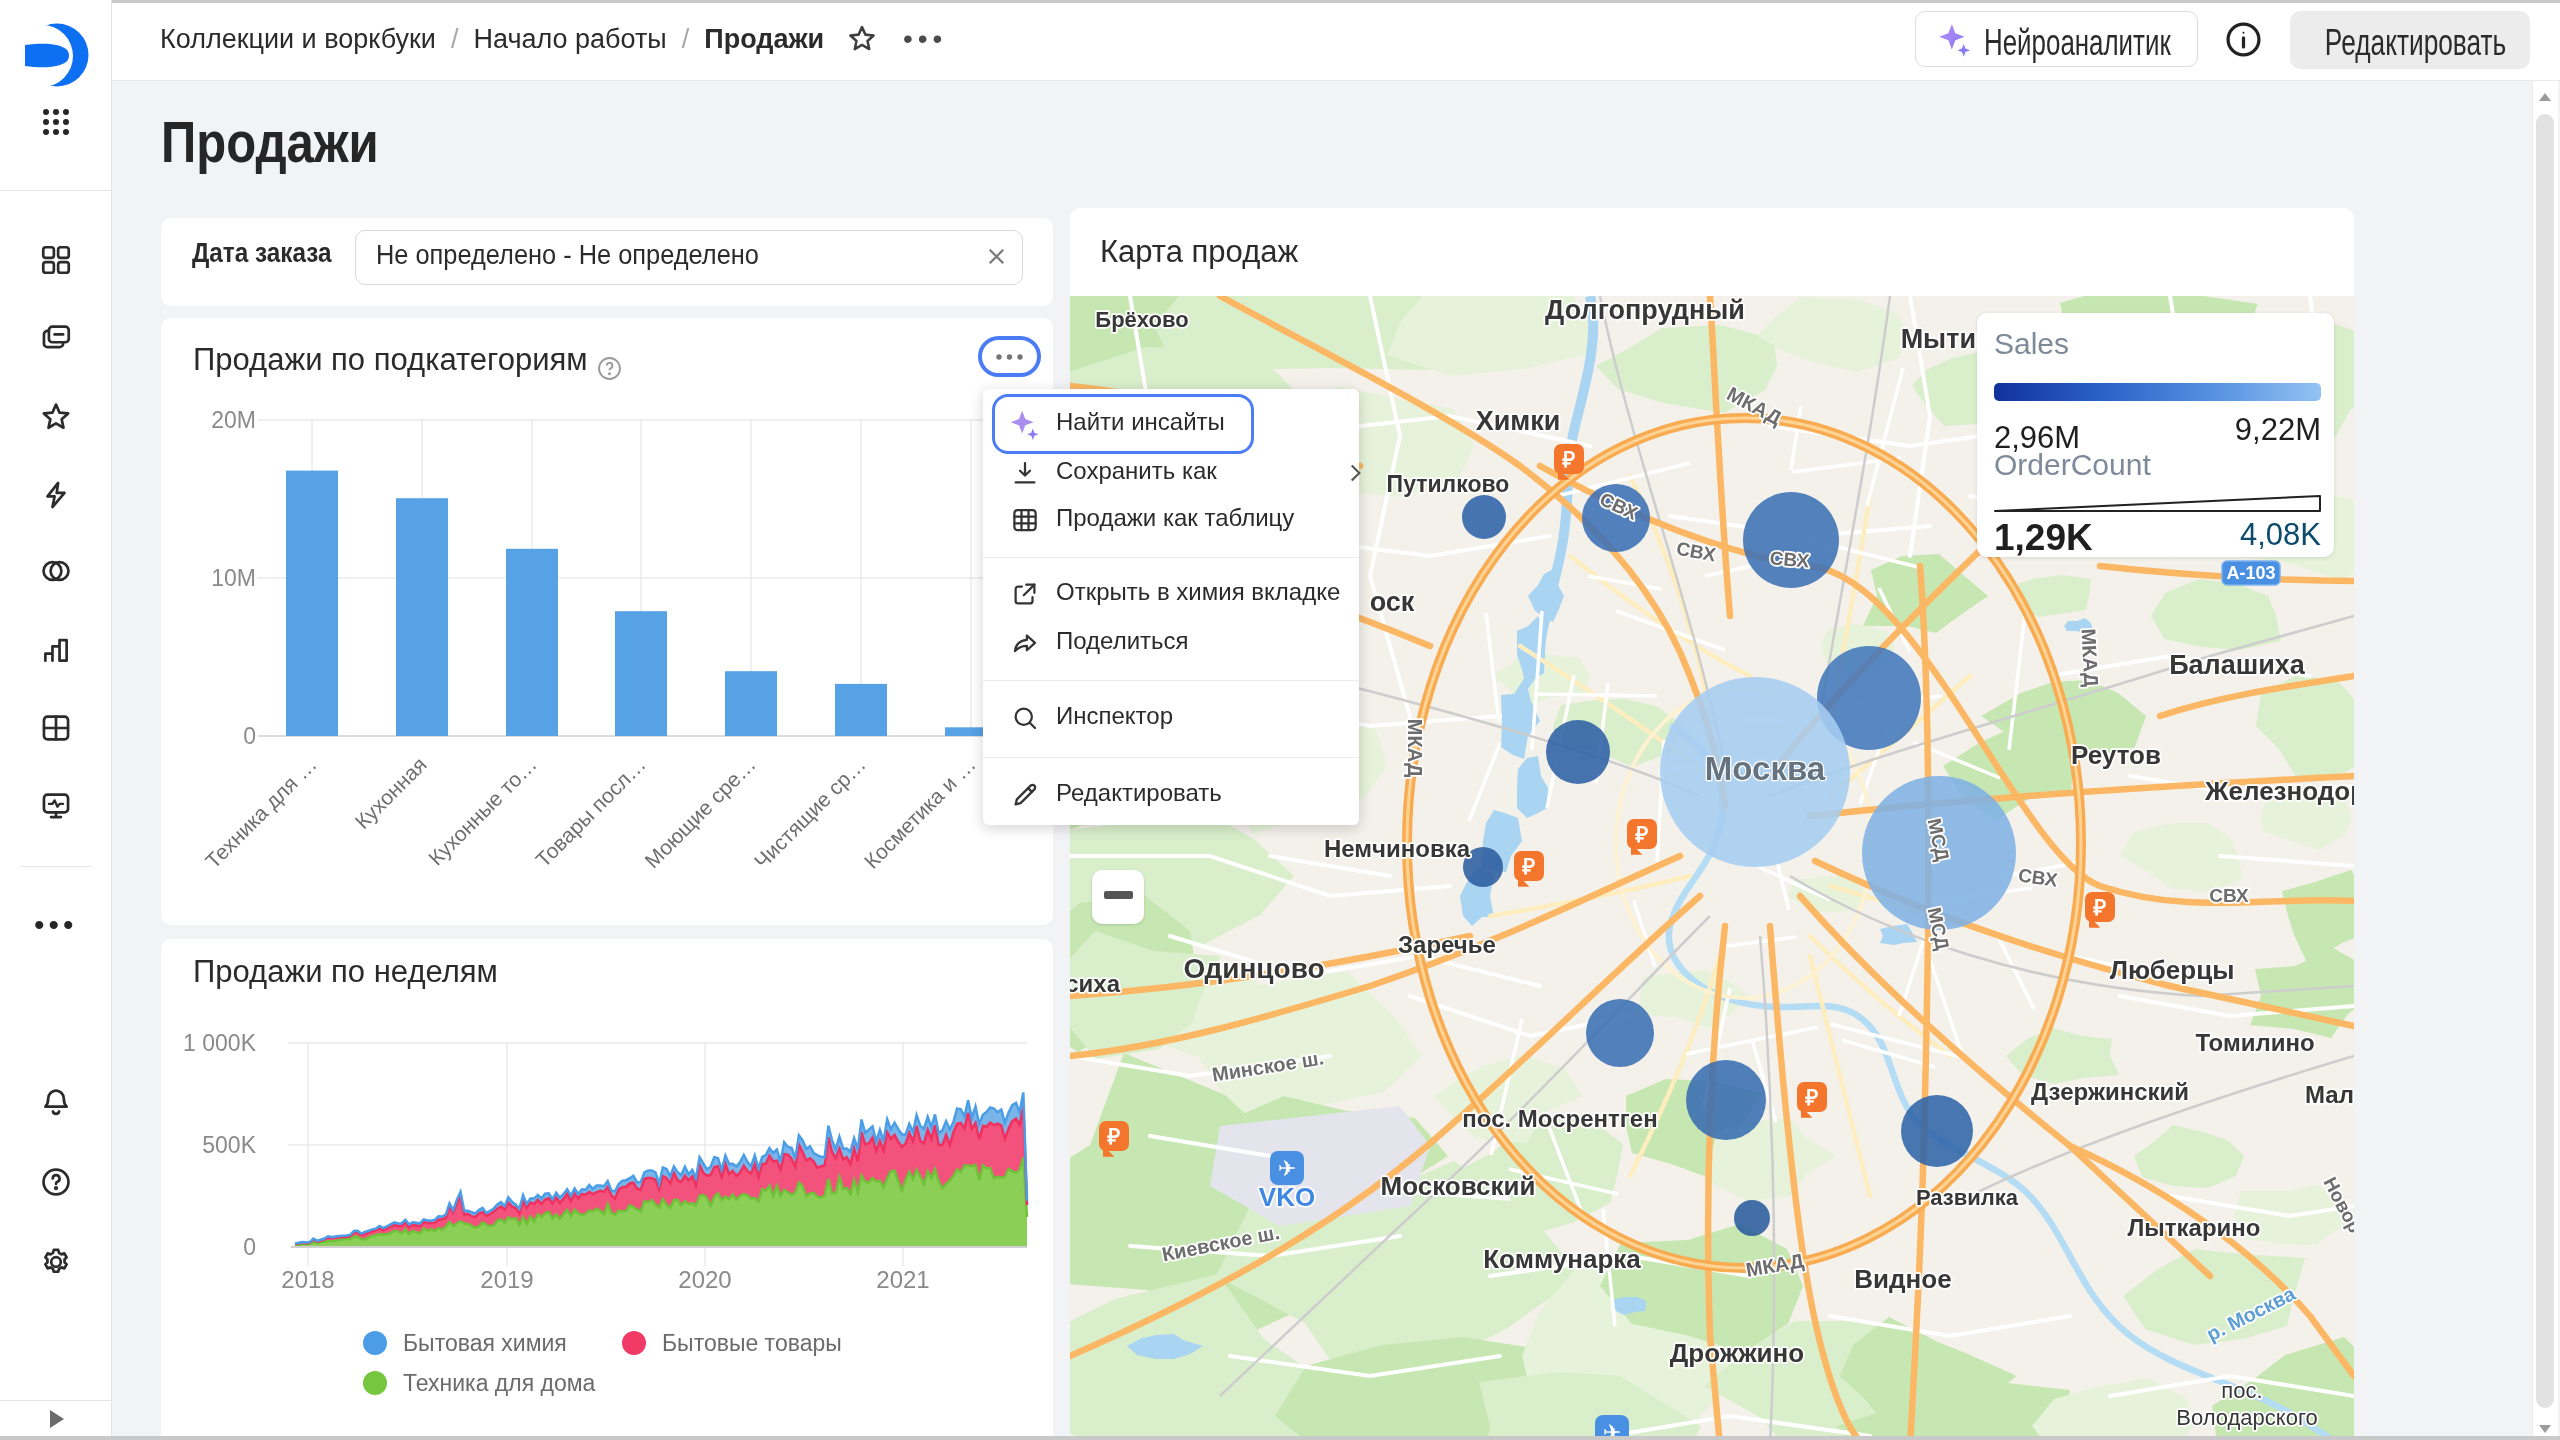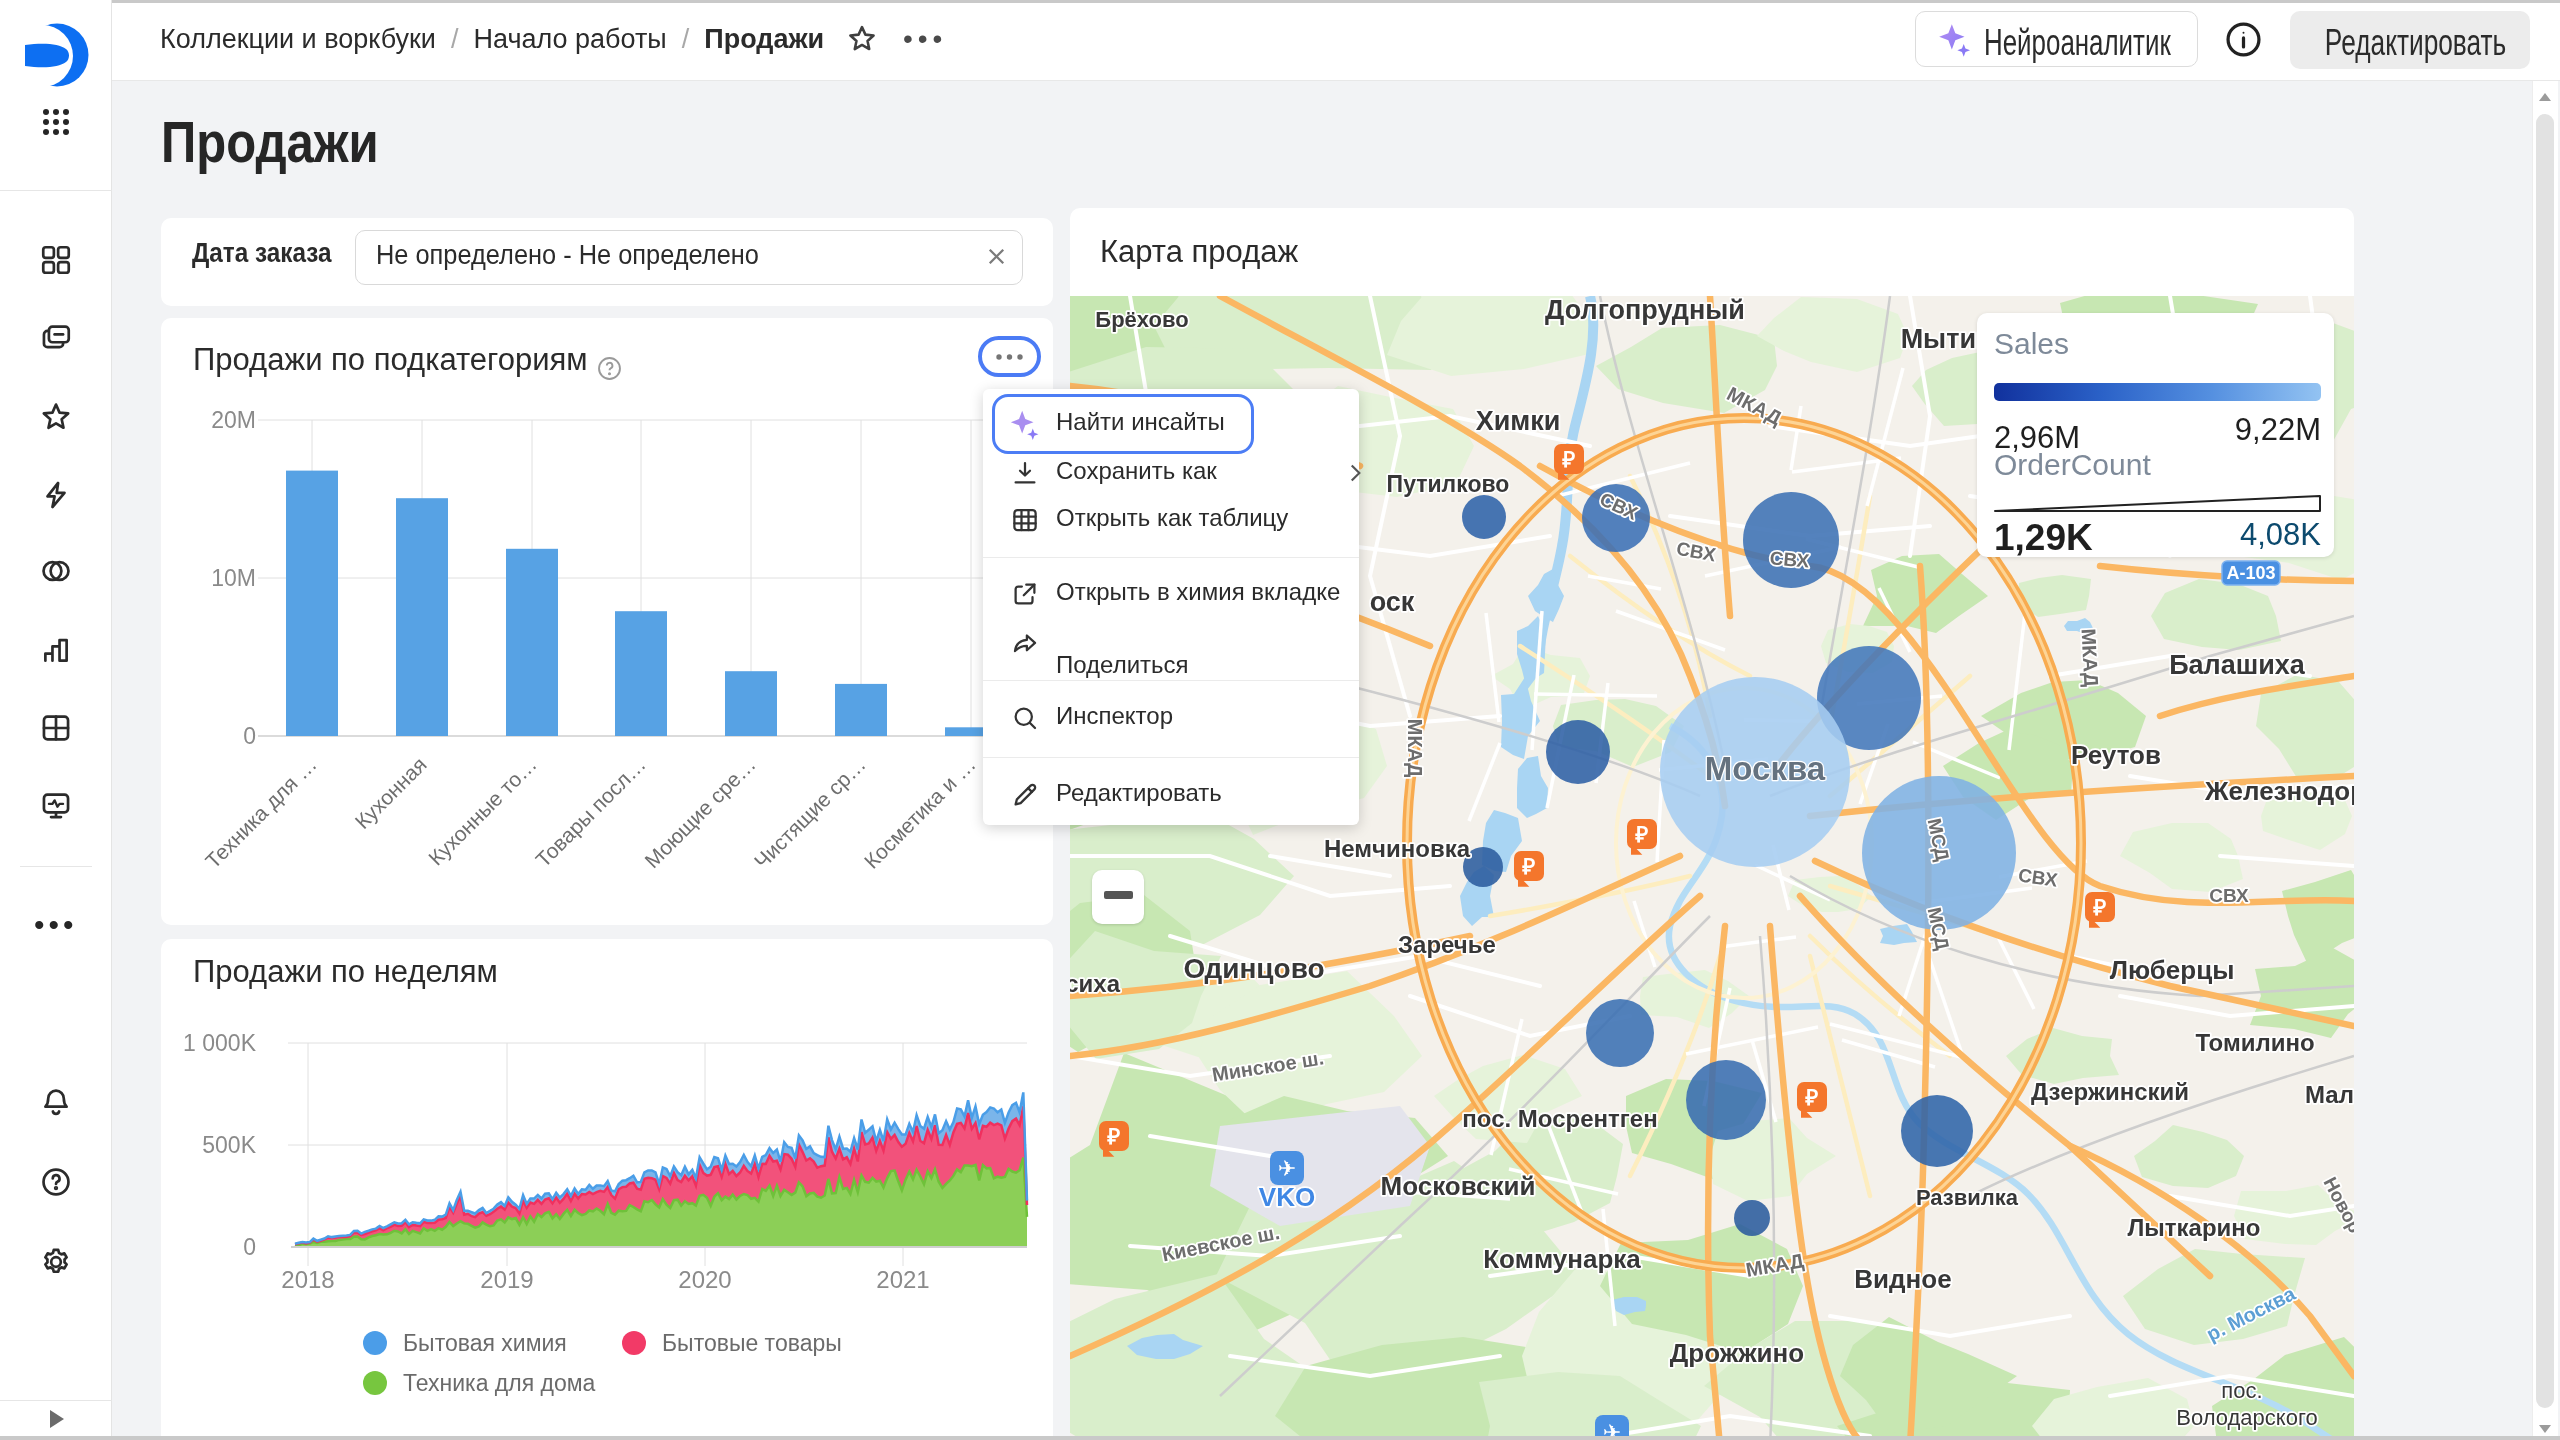--- a/index.html
+++ b/index.html
@@ -535,32 +535,32 @@
 <svg class="abs" style="left:1342px;top:460px;" width="26" height="26" viewBox="0 0 24 24" fill="none" stroke="#555" stroke-width="2">
     <path d="M9 5 L16 12 L9 19"></path>
   </svg>
 <svg class="abs" style="left:1010px;top:505px;" width="30" height="30" viewBox="0 0 24 24" fill="none" stroke="#333" stroke-width="1.8" stroke-linecap="round" stroke-linejoin="round">
     <rect x="3.5" y="4" width="17" height="16" rx="2.5"></rect>
     <line x1="3.5" y1="9.3" x2="20.5" y2="9.3"></line>
     <line x1="3.5" y1="14.6" x2="20.5" y2="14.6"></line>
     <line x1="9.2" y1="4" x2="9.2" y2="20"></line>
     <line x1="14.8" y1="4" x2="14.8" y2="20"></line>
   </svg>
-<div class="abs" style="left:1056px;top:504px;font-size:24px;color:#2b2b2b;white-space:nowrap;">Открыть как таблицу</div>
+<div class="abs" style="left:1056px;top:504px;font-size:24px;color:#2b2b2b;white-space:nowrap;">Продажи как таблицу</div>
 <div class="abs" style="left:983px;top:557px;width:376px;height:1px;background:#ebebeb;"></div>
 <svg class="abs" style="left:1010px;top:579px;" width="30" height="30" viewBox="0 0 24 24" fill="none" stroke="#333" stroke-width="1.8" stroke-linecap="round" stroke-linejoin="round">
     <path d="M13 4.5 H19.5 V11"></path>
     <path d="M19.5 4.5 L11 13"></path>
     <path d="M9.5 6 H6.5 A2 2 0 0 0 4.5 8 V17.5 A2 2 0 0 0 6.5 19.5 H16 A2 2 0 0 0 18 17.5 V14.5"></path>
   </svg>
 <div class="abs" style="left:1056px;top:578px;font-size:24px;color:#2b2b2b;white-space:nowrap;">Открыть в химия вкладке</div>
 <svg class="abs" style="left:1010px;top:628px;" width="30" height="30" viewBox="0 0 24 24" fill="none" stroke="#333" stroke-width="1.8" stroke-linecap="round" stroke-linejoin="round">
     <path d="M13.5 6 V9.5 C7 10 4.5 14 4 18.5 C6.5 15.5 9.5 14.2 13.5 14.2 V17.8 L20 11.9 Z"></path>
   </svg>
-<div class="abs" style="left:1056px;top:627px;font-size:24px;color:#2b2b2b;white-space:nowrap;margin-top:24px;">Поделиться</div>
+<div class="abs" style="left:1056px;top:627px;font-size:24px;color:#2b2b2b;white-space:nowrap;">Поделиться</div>
 <div class="abs" style="left:983px;top:680px;width:376px;height:1px;background:#ebebeb;"></div>
 <svg class="abs" style="left:1010px;top:703px;" width="30" height="30" viewBox="0 0 24 24" fill="none" stroke="#333" stroke-width="1.8" stroke-linecap="round" stroke-linejoin="round">
     <circle cx="11" cy="11" r="6.5"></circle>
     <line x1="15.8" y1="15.8" x2="20" y2="20"></line>
   </svg>
 <div class="abs" style="left:1056px;top:702px;font-size:24px;color:#2b2b2b;white-space:nowrap;">Инспектор</div>
 <div class="abs" style="left:983px;top:757px;width:376px;height:1px;background:#ebebeb;"></div>
 <svg class="abs" style="left:1010px;top:780px;" width="30" height="30" viewBox="0 0 24 24" fill="none" stroke="#333" stroke-width="1.8" stroke-linecap="round" stroke-linejoin="round">
     <path d="M4.5 19.5 L5.5 15.5 L16.5 4.5 A1.8 1.8 0 0 1 19.5 7.5 L8.5 18.5 Z"></path>
     <line x1="14.5" y1="6.5" x2="17.5" y2="9.5"></line>

